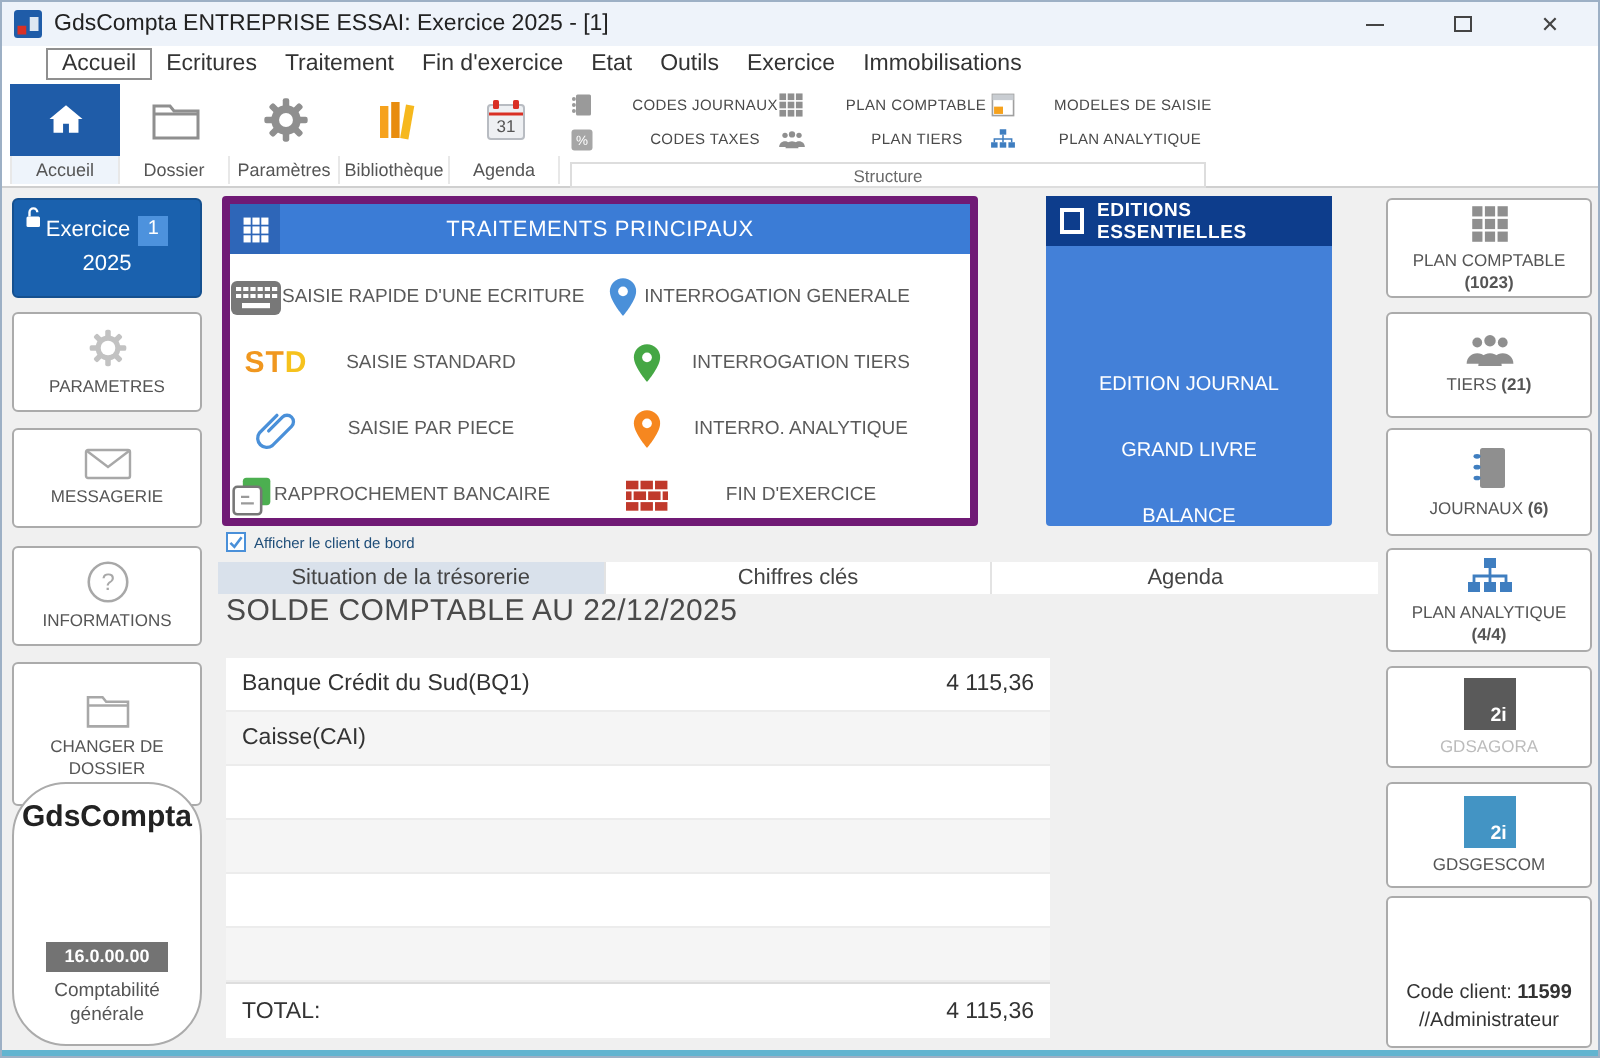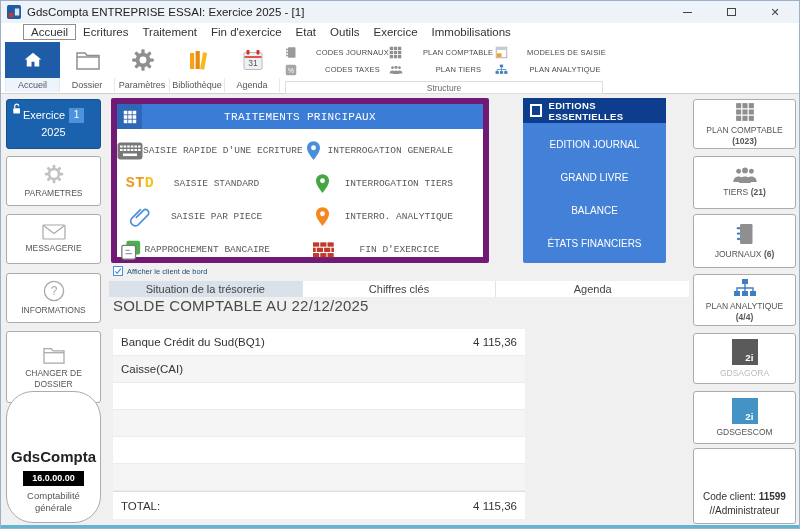--- a/index.html
+++ b/index.html
@@ -59,48 +59,48 @@
   .sb-right { left:692px; width:103px; }
 
   .exercice-btn { background:#1a61ae; border-color:#15508f; color:#fff; font-size:11px; }
   .exercice-line { display:flex; align-items:center; gap:4px; }
   .exercice-badge { background:#4d92dd; color:#fff; width:15px; height:15px; font-size:10px;
                     display:flex; align-items:center; justify-content:center; }
   .lock-ico { position:absolute; top:3px; left:4px; }
 
   .branding { padding-bottom:8px; justify-content:flex-end; gap:4px;border-radius:27px; }
   .brand-name { font-size:15px; font-weight:bold; color:#222; }
-  .brand-version { background:#000000; color:#fff; font-size:9px; font-weight:bold; padding:2px 9px; }
+  .brand-version { background:#737373; color:#fff; font-size:9px; font-weight:bold; padding:2px 9px;margin-top:48px; }
   .brand-module { font-size:9.5px; color:#555; width:66px; }
 
   .count-b { font-weight:bold; }
   .grayed { color:#bcbcbc; }
   .client-box { justify-content:flex-end; padding-bottom:6px; font-size:10px; color:#333; gap:1px; }
 
   
   .tp { position:absolute; left:110px; top:4px; width:378px; height:165px; background:#fff;
-        border:6px solid #701a75; border-radius:2px;font-family:Liberation Mono, monospace; }
+        border:4px solid #701a75; border-radius:2px; }
   .tp-header { height:25px; background:#3b7cd6; display:flex; align-items:center; }
   .tp-chip { width:25px; height:25px; background:#2e66b8; display:flex; align-items:center; justify-content:center; }
   .tp-title { flex:1; text-align:center; color:#fff; font-size:11px; letter-spacing:.3px; }
   .tp-body { padding-top:5px; }
   .tp-row { height:33px; display:flex; }
   .tp-item { width:50%; display:flex; align-items:center; cursor:default; }
   .tp-ico { width:46px; display:flex; justify-content:center; align-items:center; }
   .tp-label { flex:1; text-align:center; font-size:9.5px; color:#5a5a5a; padding-right:30px; white-space:nowrap; }
   .std-txt { font-size:15px; font-weight:bold; letter-spacing:.5px; }
   .std-p1 { color:#f0971f; } .std-p2 { color:#f6c21d; }
 
   
   .ed { position:absolute; left:522px; top:4px; width:143px; height:165px; background:#4380d8; border-radius:2px; }
   .ed-header { height:25px; background:#0d3d8c; display:flex; align-items:center; gap:7px; padding-left:7px; }
   .ed-sq { width:12px; height:13px; border:2px solid #fff; }
   .ed-title { color:#fff; font-size:9.5px; font-weight:bold; letter-spacing:.3px; }
   .ed-item { height:33px; line-height:33px; text-align:center; color:#fff; font-size:10px; cursor:default; }
-  .ed-body { padding-top:5px; }
+  .ed-body { padding-top:5px;margin-top:48px; }
 
   
   .cb-row { position:absolute; left:112px; top:172px; display:flex; align-items:center; gap:4px; }
   .cbox { width:10px; height:10px; border:1px solid #4a90d9; background:#fff; display:flex;
           align-items:center; justify-content:center; }
   .cb-label { font-size:7.5px; color:#1f4e79; }
 
   .tabs { position:absolute; left:108px; top:187px; width:580px; height:16px; display:flex; }
   .tab { flex:1; text-align:center; font-size:11px; color:#444; line-height:16px; background:#fff;
          border-left:1px solid #e3e3e3; cursor:default; }

